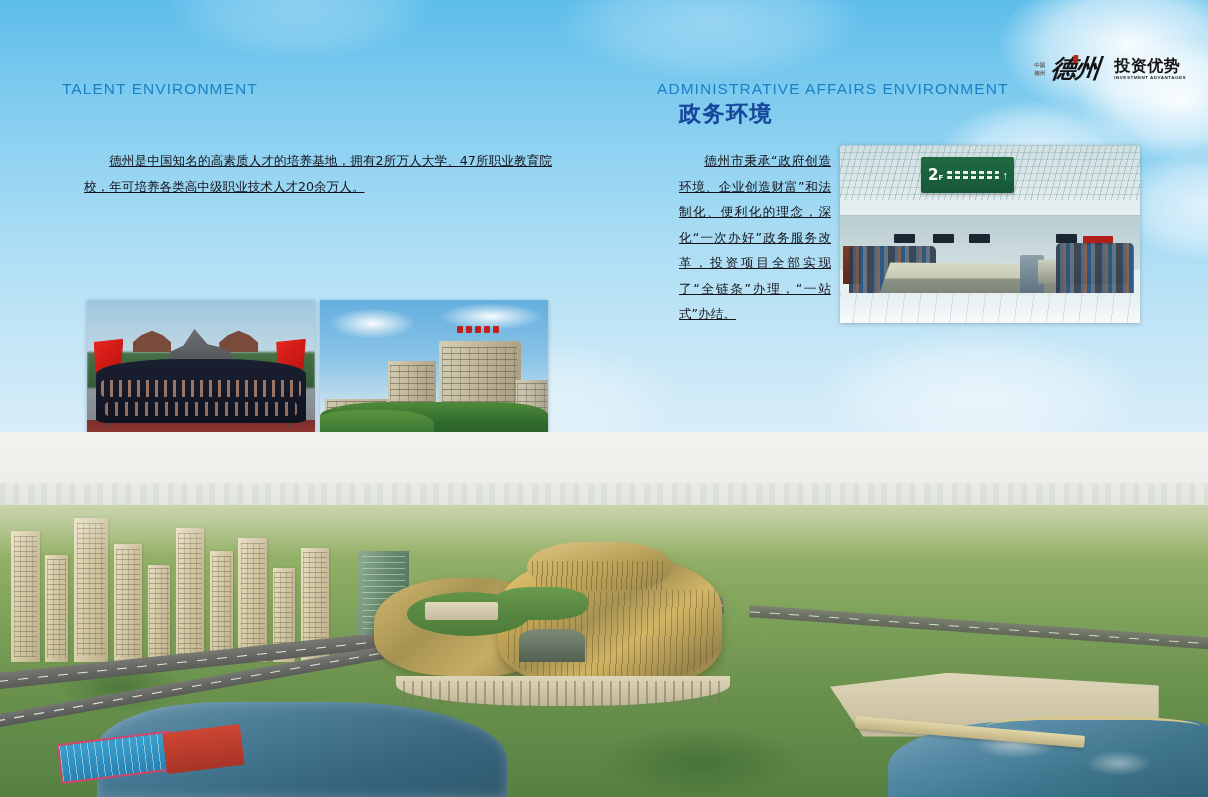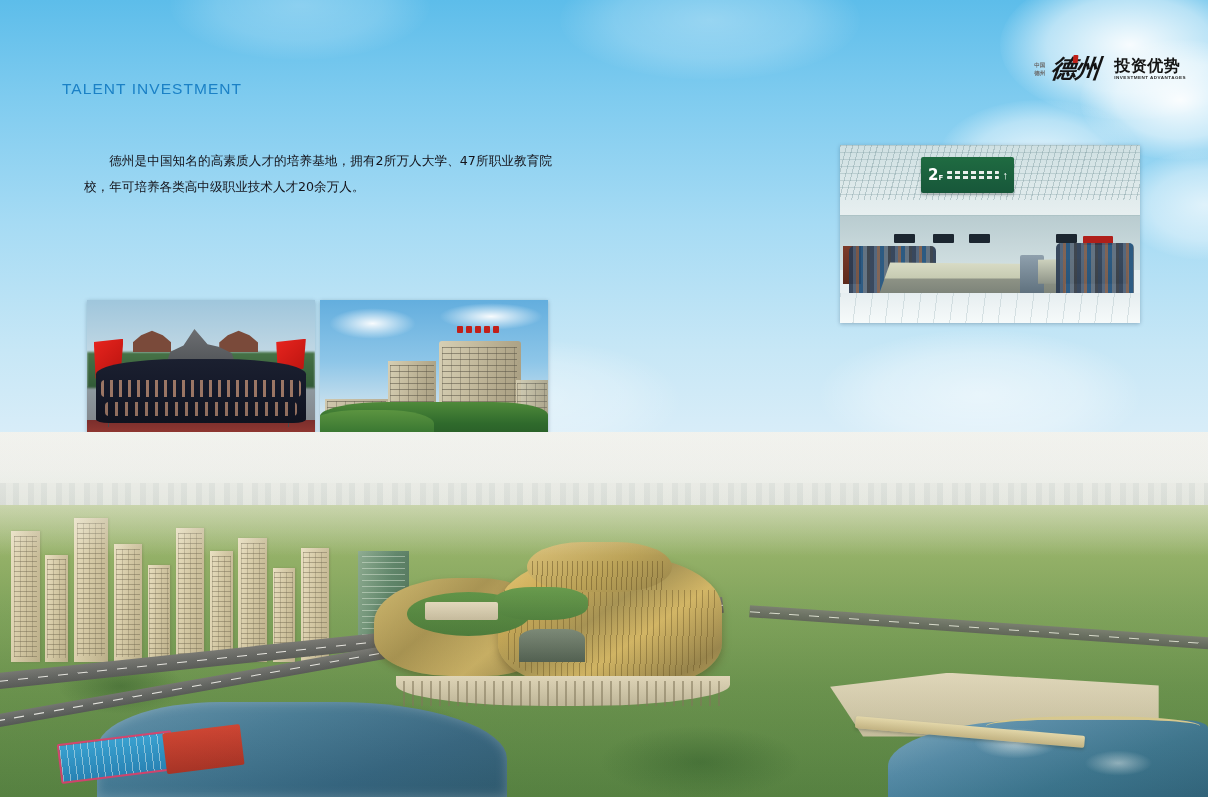--- a/index.html
+++ b/index.html
@@ -105,21 +105,21 @@
   }
 
   .body-text {
     color:#14131a;
     font-size:12.6px;
     line-height:26px;
     text-align:justify;
     text-justify:inter-ideograph;
     font-family:"DejaVu Sans", sans-serif;
   }
-  .body-text p { text-indent:2em; }
+  .body-text p { text-indent:2em;text-decoration:underline; }
 
   #left-text  { position:absolute; left:22px; top:68px; width:468px; }
   #right-text { position:absolute; left:22px; top:68px; width:152px;
                 line-height:25.5px; }
 
   
   .photo {
     position:absolute;
     overflow:hidden;
     background:#9fb3c0;
@@ -373,21 +373,21 @@
       <span class="logo-dot"></span>
       <span>德州</span>
     </div>
     <div class="logo-right">
       <div class="logo-cn">投资优势</div>
       <div class="logo-en">INVESTMENT ADVANTAGES</div>
     </div>
   </div>
 
   <div class="col" id="col-left">
-    <div class="sec-en">TALENT INVESTMENT</div>
+    <div class="sec-en">TALENT ENVIRONMENT</div>
 
     <div class="body-text" id="left-text">
       <p>德州是中国知名的高素质人才的培养基地，拥有2所万人大学、47所职业教育院校，年可培养各类高中级职业技术人才20余万人。</p>
     </div>
   </div>
 
   <div class="photo" id="photo-group">
     <div class="gp-sky"></div>
     <div class="gp-trees"></div>
     <div class="gp-pav l"></div>
@@ -415,20 +415,28 @@
       <i></i>
       <i></i>
       <i></i>
       <i></i>
       <i></i>
     </div>
     <div class="tw-green"></div>
     <div class="tw-green2"></div>
   </div>
 
+  <div class="col" id="col-right">
+    <div class="sec-en">ADMINISTRATIVE AFFAIRS ENVIRONMENT</div>
+    <div class="sec-cn">政务环境</div>
+
+    <div class="body-text" id="right-text">
+      <p>德州市秉承“政府创造环境、企业创造财富”和法制化、便利化的理念，深化“一次办好”政务服务改革，投资项目全部实现了“全链条”办理，“一站式”办结。</p>
+    </div>
+  </div>
 
   <div class="photo" id="photo-hall">
     <div class="hl-base"></div>
     <div class="hl-ceiling"></div>
     <div class="hl-grid"></div>
     <div class="hl-wall"></div>
 
     <div class="hl-sign">
       <div class="fl"><span>2</span><small>F</small></div>
       <div class="tx">

